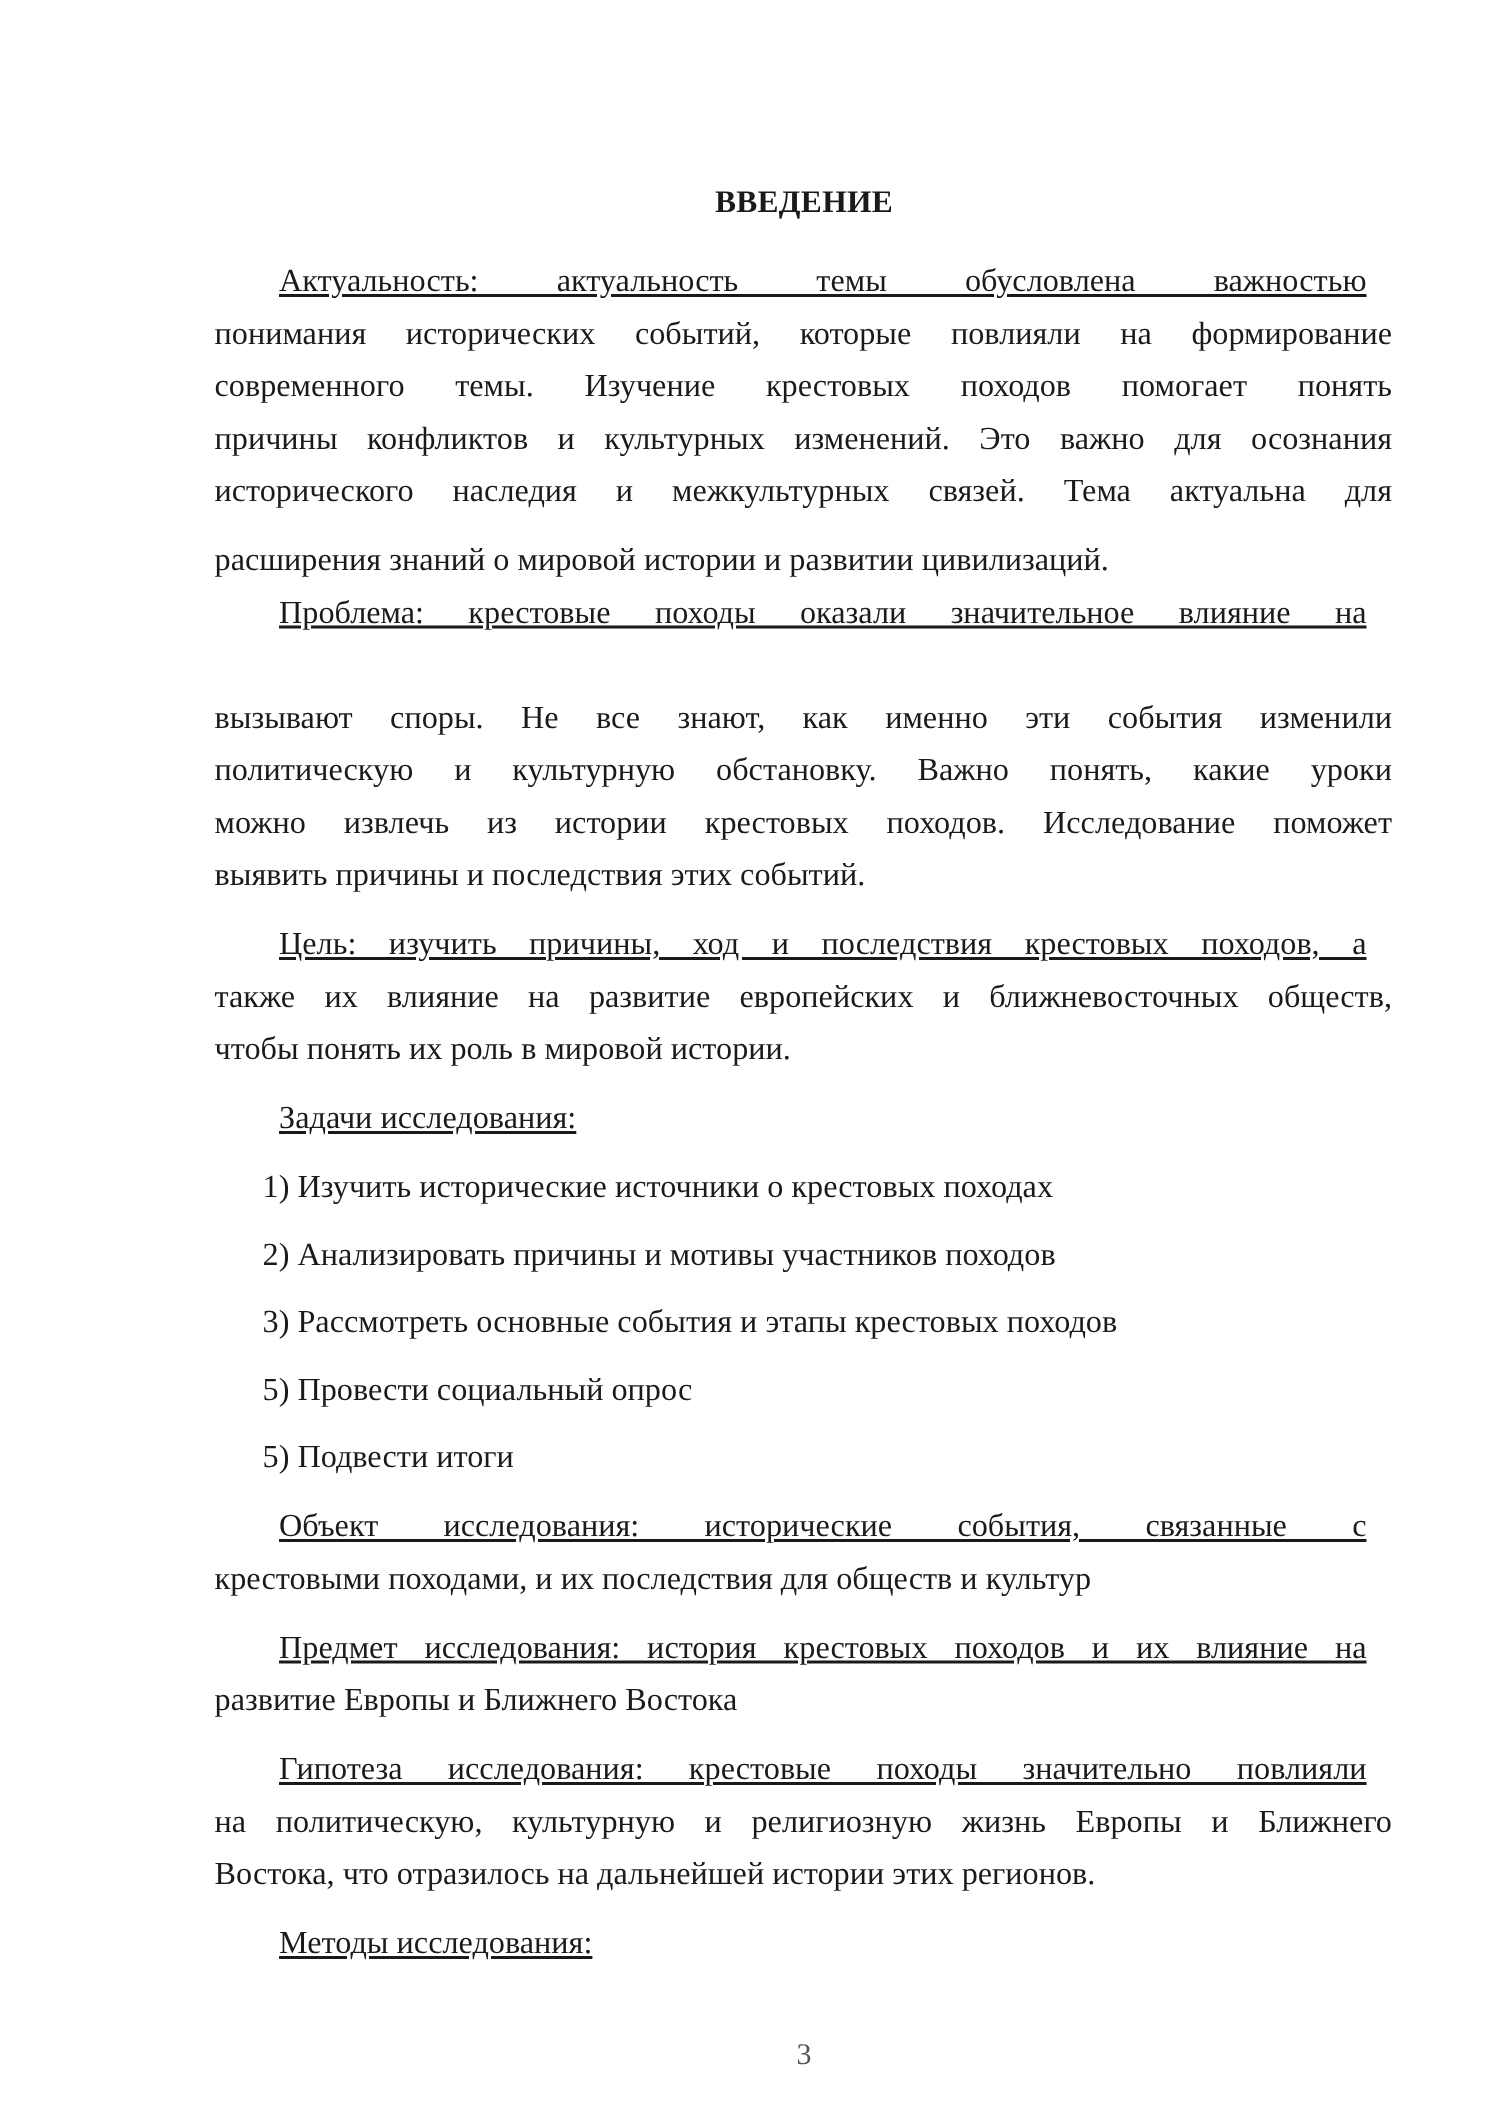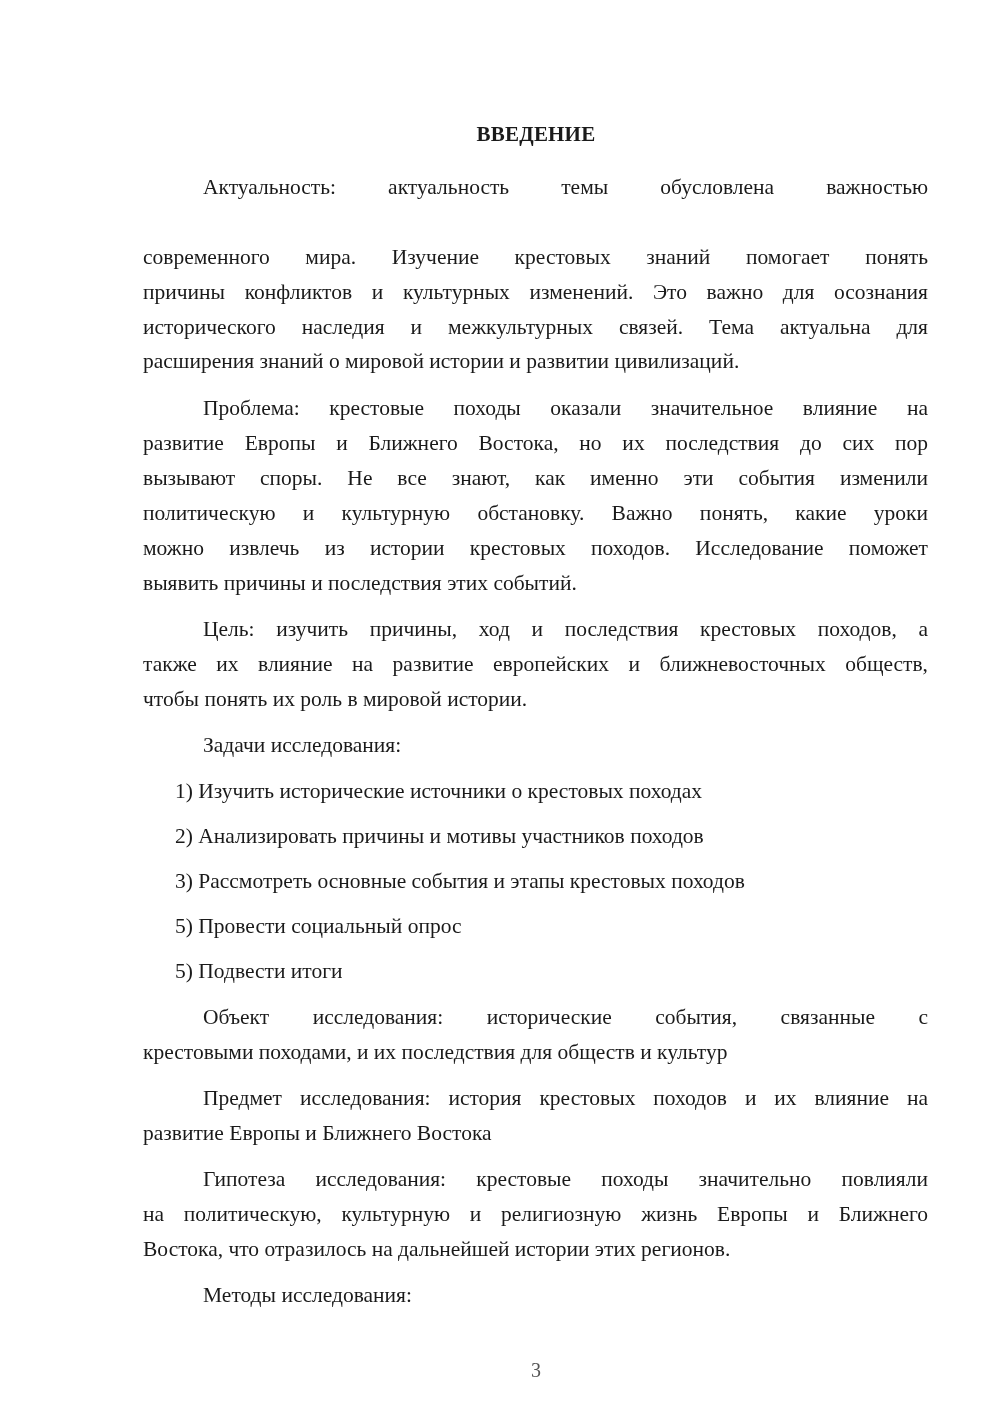--- a/index.html
+++ b/index.html
@@ -4,39 +4,39 @@
   <style>
     html, body { margin: 0; padding: 0; background: #ffffff; }
     body { width: 1000px; height: 1414px; position: relative; overflow: hidden;
            font-family: "Liberation Serif", "DejaVu Serif", serif; color: #1a1a1a; }
     .page { position: absolute; left: 0; top: 0; width: 1000px; height: 1414px; background: #fff; margin-top: 26px; }
     .title { position: absolute; left: 0; width: 1072px; top: 96px; text-align: center;
              font-weight: bold; font-size: 21px; letter-spacing: 0.2px; }
     .line { position: absolute; left: 143px; width: 785px; font-size: 21.5px; line-height: 30px;
             white-space: nowrap; }
     .just { text-align: justify; text-align-last: justify; white-space: normal; }
-    .ind { left: 203px; width: 725px; }
+    .ind { left: 186px; width: 725px; text-decoration: underline; }
     .li { left: 175px; }
     .pagenum { position: absolute; left: 0; width: 1072px; top: 1333px; text-align: center;
                font-size: 20px; color: #555; }
   </style>
 </head>
 <body>
 
 <div class="page">
   <div class="title">ВВЕДЕНИЕ</div>
 
   <div class="line just ind" style="top:146px">Актуальность: актуальность темы обусловлена важностью</div>
-  <div class="line just" style="top:216px">современного мира. Изучение крестовых знаний помогает понять</div>
+  <div class="line just" style="top:181px">понимания исторических событий, которые повлияли на формирование</div>
+  <div class="line just" style="top:216px">современного темы. Изучение крестовых походов помогает понять</div>
   <div class="line just" style="top:251px">причины конфликтов и культурных изменений. Это важно для осознания</div>
   <div class="line just" style="top:286px">исторического наследия и межкультурных связей. Тема актуальна для</div>
-  <div class="line" style="top:320px">расширения знаний о мировой истории и развитии цивилизаций.</div>
+  <div class="line" style="top:332px">расширения знаний о мировой истории и развитии цивилизаций.</div>
 
   <div class="line just ind" style="top:367px">Проблема: крестовые походы оказали значительное влияние на</div>
-  <div class="line just" style="top:402px">развитие Европы и Ближнего Востока, но их последствия до сих пор</div>
   <div class="line just" style="top:472px">политическую и культурную обстановку. Важно понять, какие уроки</div>
   <div class="line just" style="top:437px">вызывают споры. Не все знают, как именно эти события изменили</div>
   <div class="line just" style="top:507px">можно извлечь из истории крестовых походов. Исследование поможет</div>
   <div class="line" style="top:542px">выявить причины и последствия этих событий.</div>
 
   <div class="line just ind" style="top:588px">Цель: изучить причины, ход и последствия крестовых походов, а</div>
   <div class="line just" style="top:623px">также их влияние на развитие европейских и ближневосточных обществ,</div>
   <div class="line" style="top:658px">чтобы понять их роль в мировой истории.</div>
 
   <div class="line ind" style="top:704px">Задачи исследования:</div>

